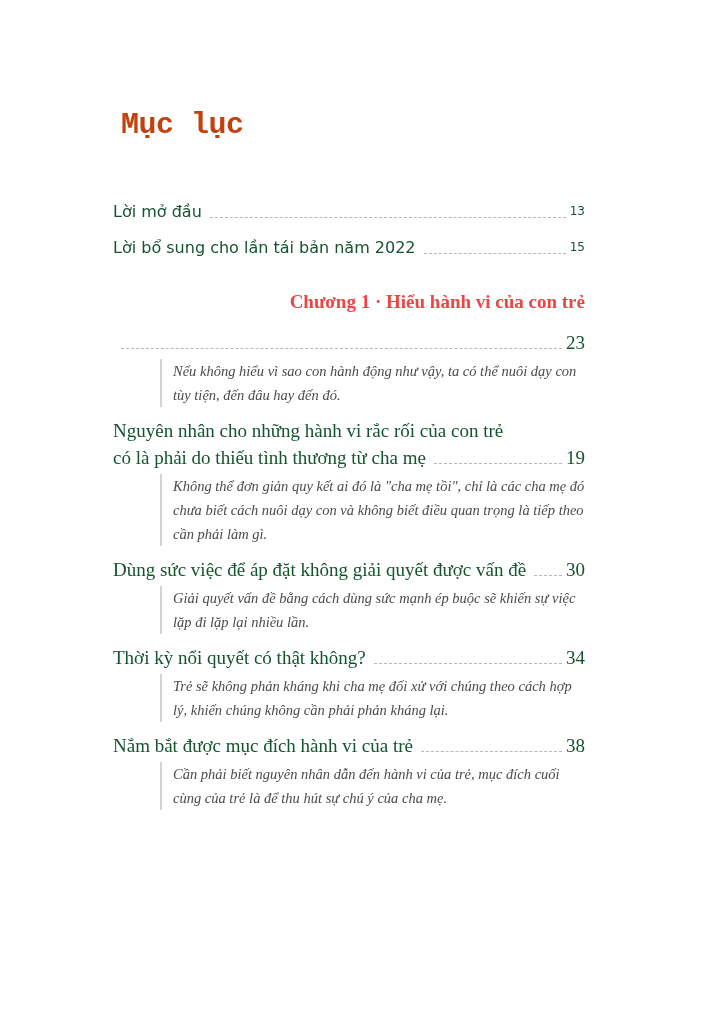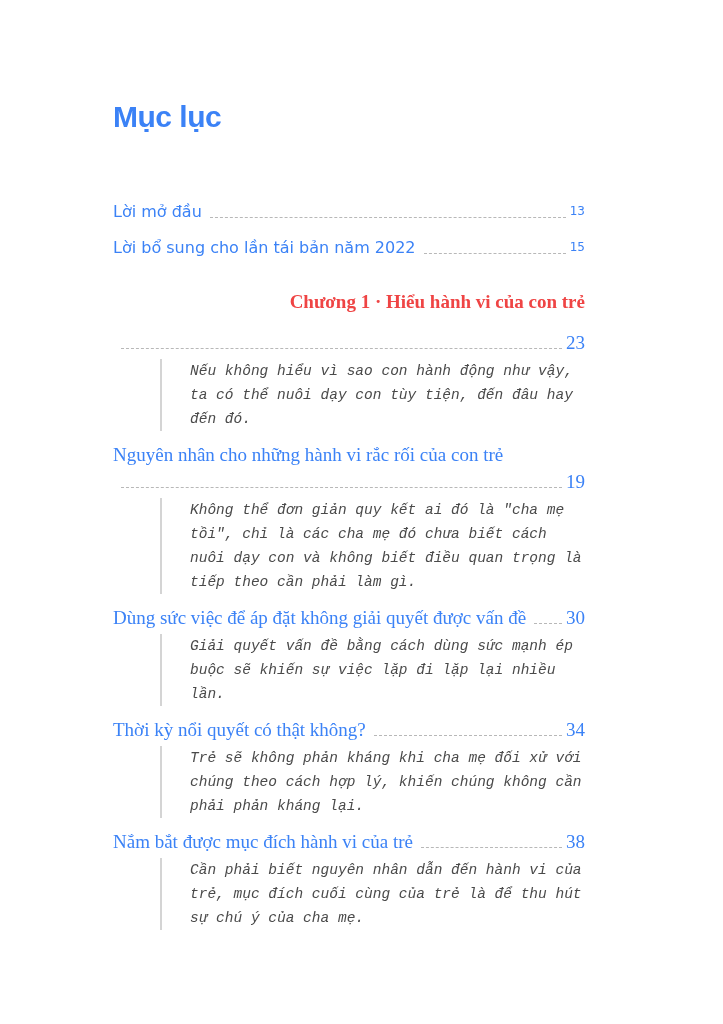--- a/index.html
+++ b/index.html
@@ -11,40 +11,40 @@
       width: 723px;
       height: 1024px;
       position: relative;
       overflow: hidden;
       color: #231f20;
     }
     .page-title {
       position: absolute;
       left: 113px;
       top: 100px;
-      font-family: Liberation Sans, sans-serif;
+      font-family: Liberation Mono, monospace;
       font-weight: bold;
       font-size: 30px;
       letter-spacing: -0.5px;
-      color: #3b82f6;
-      margin: 0;
+      color: #c2410c;
+      margin: 8px;
     }
     .toc {
       position: absolute;
       left: 113px;
       top: 198px;
       width: 472px;
       font-family: "Liberation Serif", serif;
     }
     .entry {
       display: flex;
       align-items: flex-end;
       font-size: 19px;
       line-height: 27px;
-      color: #3b82f6;
+      color: #14532d;
     }
     .entry .title {
       white-space: nowrap;
     }
     .entry .dots {
       flex: 1;
       border-bottom: 1px dashed #b8b8b8;
       margin: 0 4px 7px 8px;
       height: 1px;
     }
@@ -67,22 +67,22 @@
       font-family: "Liberation Serif", serif;
       font-weight: bold;
       font-size: 19px;
       margin: 30px 0 16px 0;
       color: #ef4444;
     }
     .item { margin-bottom: 10px; }
     .summary {
       margin: 3px 0 0 47px;
       border-left: 2px solid #d4d4d4;
-      padding-left: 28px;
-      font-family: Liberation Mono, monospace;
+      padding-left: 11px;
+      font-family: Liberation Serif, serif;
       font-style: italic;
       font-size: 14.5px;
       line-height: 24px;
       color: #4a4a4a;
     }
   </style>
 </head>
 <body>
 
 <h1 class="page-title">Mục lục</h1>
@@ -109,20 +109,21 @@
       <span class="dots"></span>
       <span class="page">23</span>
     </div>
     <div class="summary">Nếu không hiểu vì sao con hành động như vậy, ta có thể nuôi dạy con tùy tiện, đến đâu hay đến đó.</div>
   </div>
 
   <div class="item">
     <div class="entry multi">
       <div>Nguyên nhân cho những hành vi rắc rối của con trẻ</div>
       <div class="line2">
+        <span class="title">có là phải do thiếu tình thương từ cha mẹ</span>
         <span class="dots"></span>
         <span class="page">19</span>
       </div>
     </div>
     <div class="summary">Không thể đơn giản quy kết ai đó là "cha mẹ tồi", chỉ là các cha mẹ đó chưa biết cách nuôi dạy con và không biết điều quan trọng là tiếp theo cần phải làm gì.</div>
   </div>
 
   <div class="item">
     <div class="entry">
       <span class="title">Dùng sức việc để áp đặt không giải quyết được vấn đề</span>

